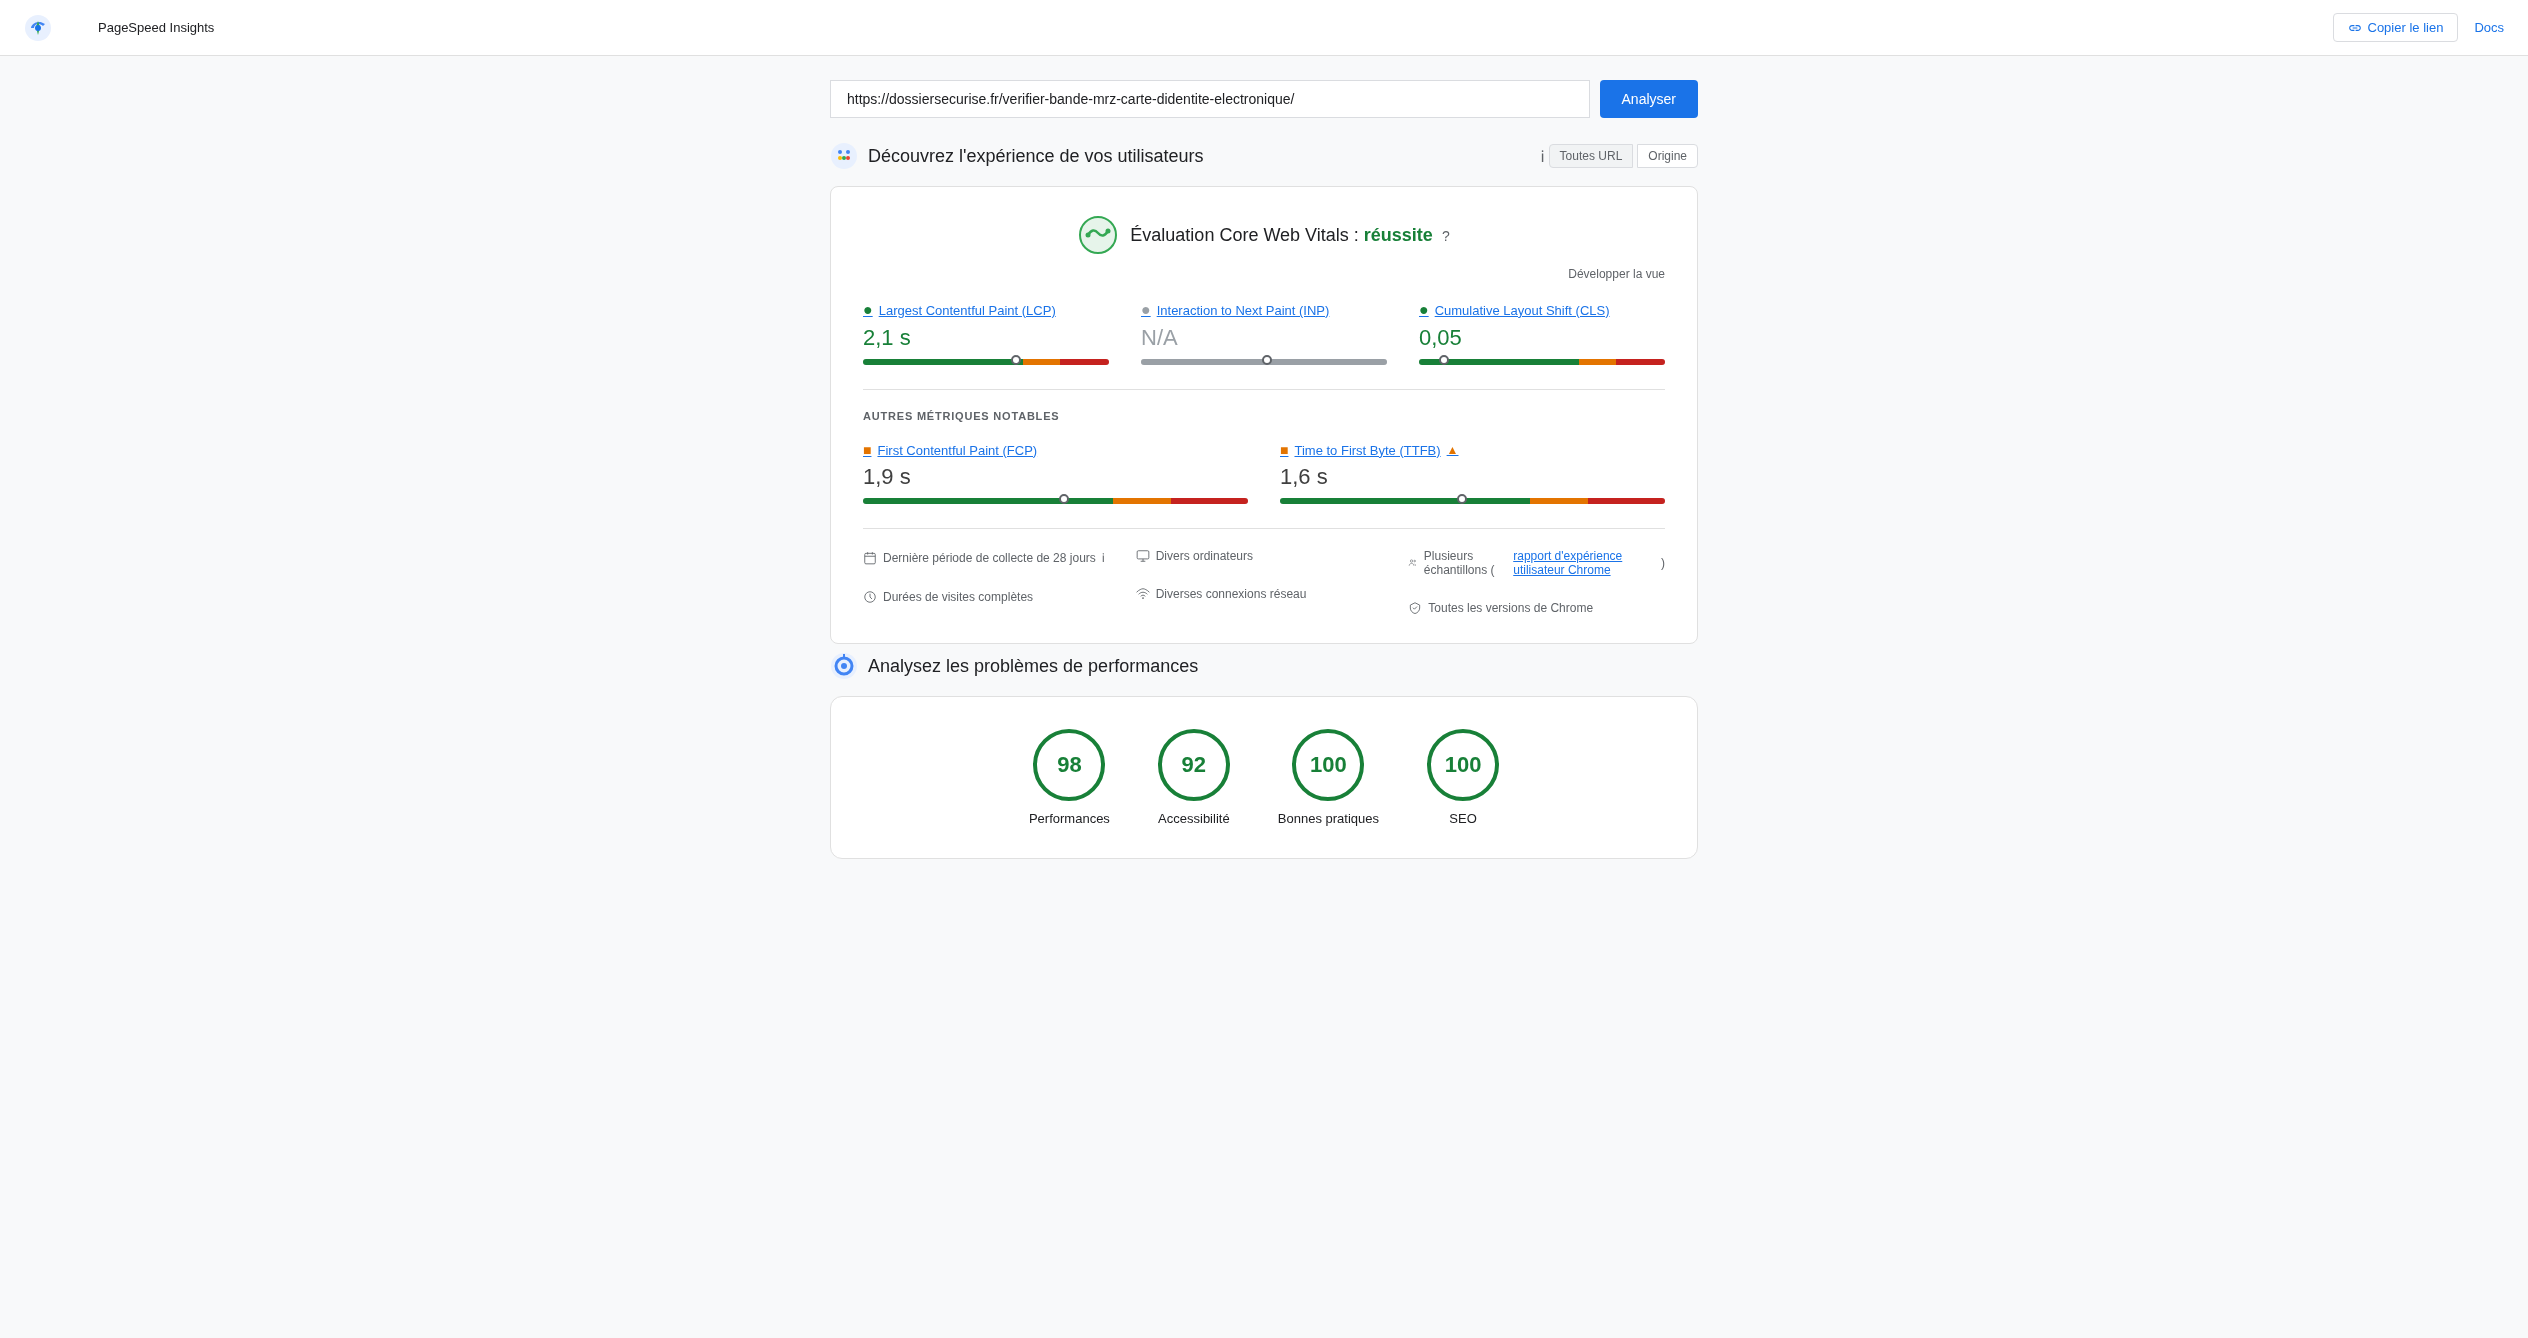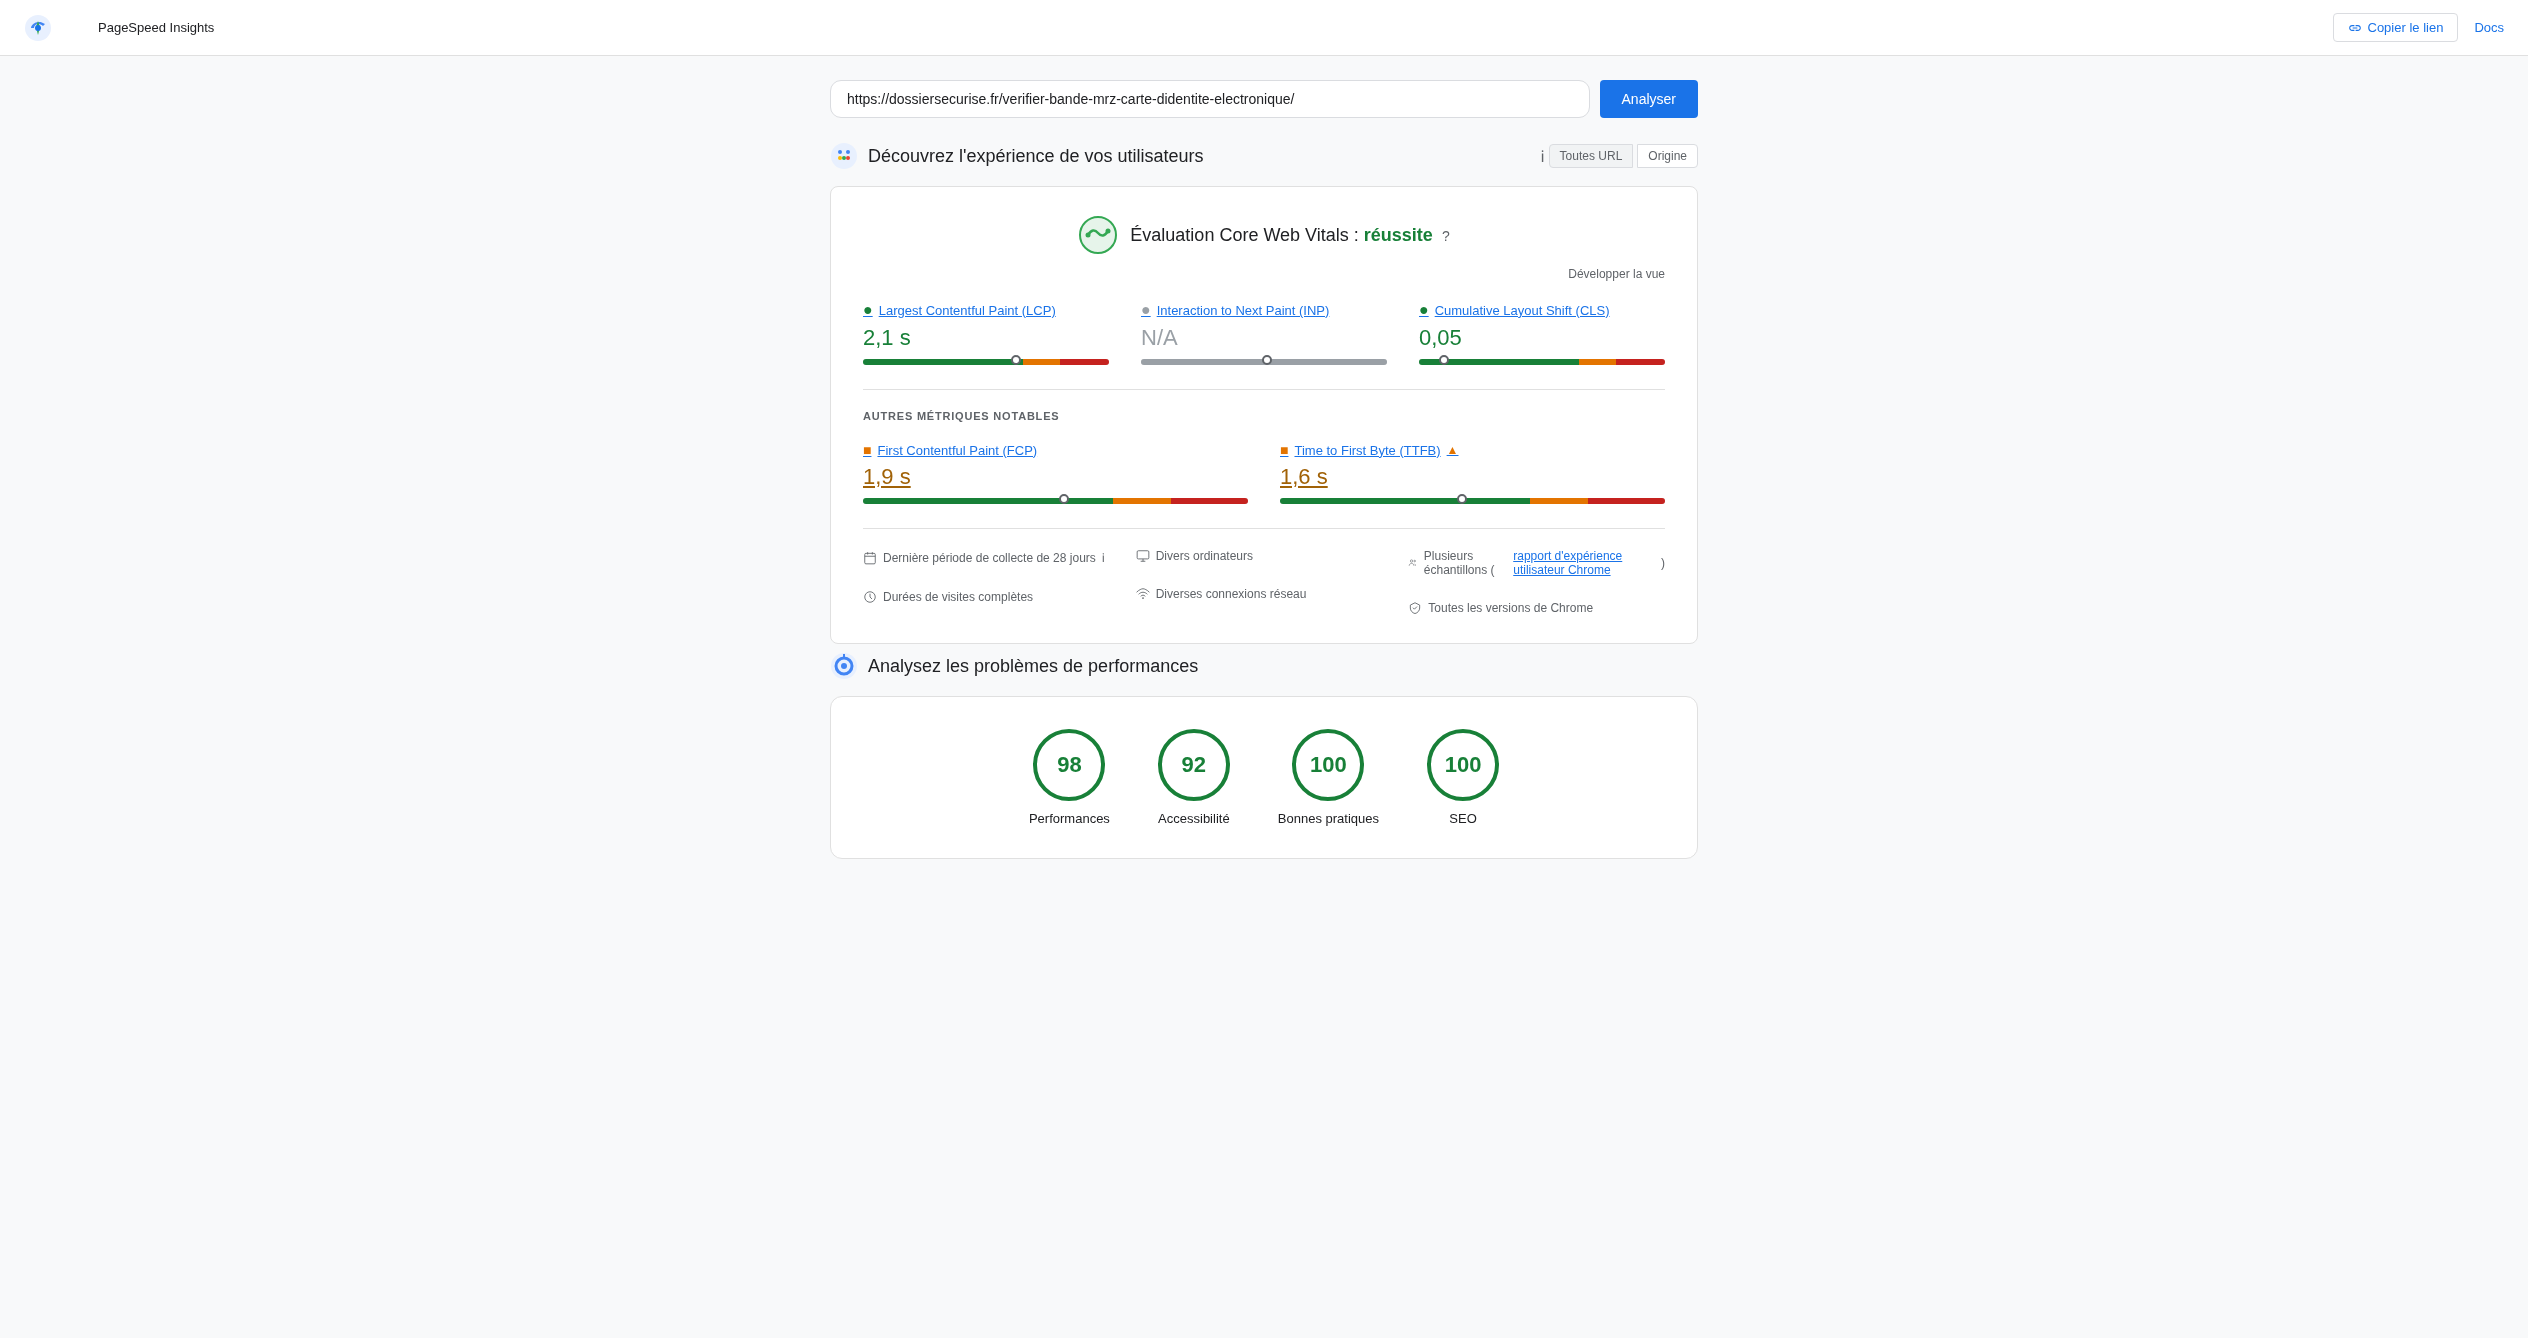--- a/index.html
+++ b/index.html
@@ -64,21 +64,21 @@
       padding: 24px 16px 48px;
     }
     .search-bar-container {
       display: flex;
       gap: 10px;
       margin-bottom: 24px;
     }
     .url-input {
       flex: 1;
       border: 1px solid #dadce0;
-      border-radius: 11px;
+      border-radius: 0;
       padding: 10px 16px;
       font-size: 14px;
       color: #202124;
       outline: none;
     }
     .analyze-btn {
       background: #1a73e8;
       color: #fff;
       border: none;
       border-radius: 4px;
@@ -206,21 +206,21 @@
     }
     .metric-dot-green { color: #188038; font-size: 16px; }
     .metric-dot-gray { color: #9aa0a6; font-size: 16px; }
     .metric-value {
       font-size: 22px;
       font-weight: 400;
       color: #188038;
       margin-bottom: 8px;
       margin-top: 2px;
     }
-    .metric-value.orange { color: #a16207; text-decoration: underline; }
+    .metric-value.orange { color: #404040; }
     .metric-value.gray { color: #9aa0a6; }
     .progress-bar-container {
       height: 6px;
       border-radius: 3px;
       background: #e0e0e0;
       display: flex;
       overflow: visible;
       position: relative;
     }
     .progress-green { background: #188038; border-radius: 3px 0 0 3px; }

